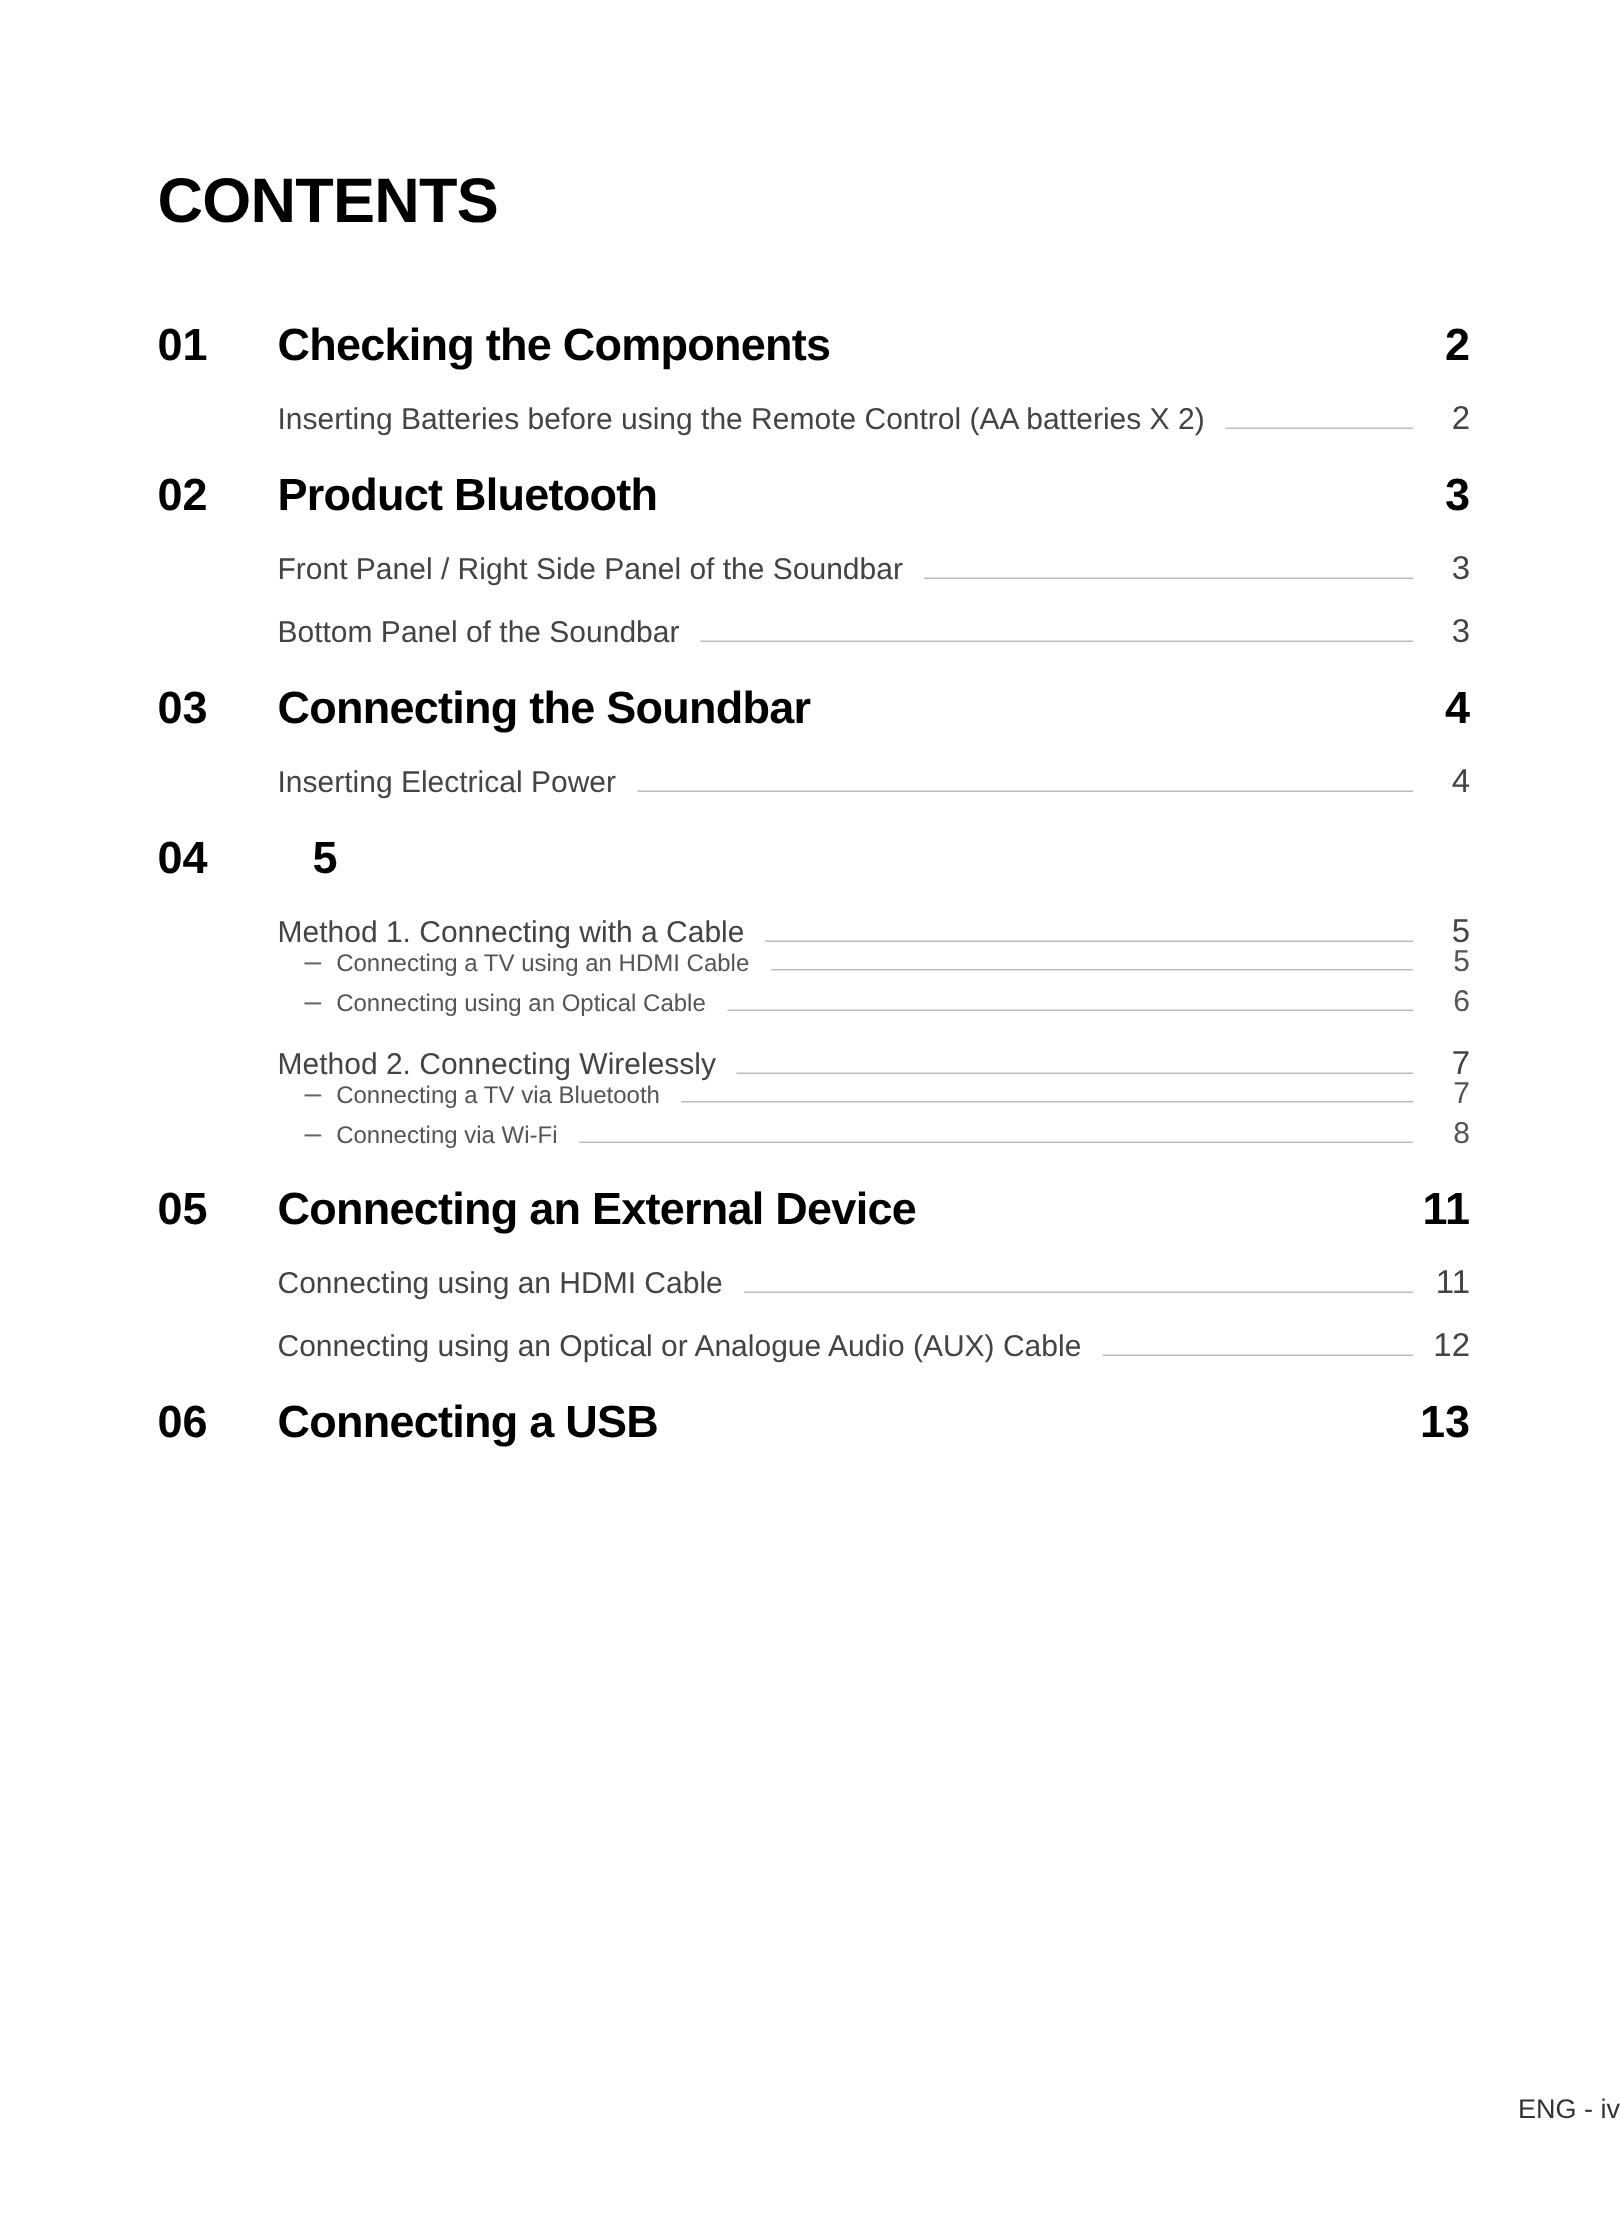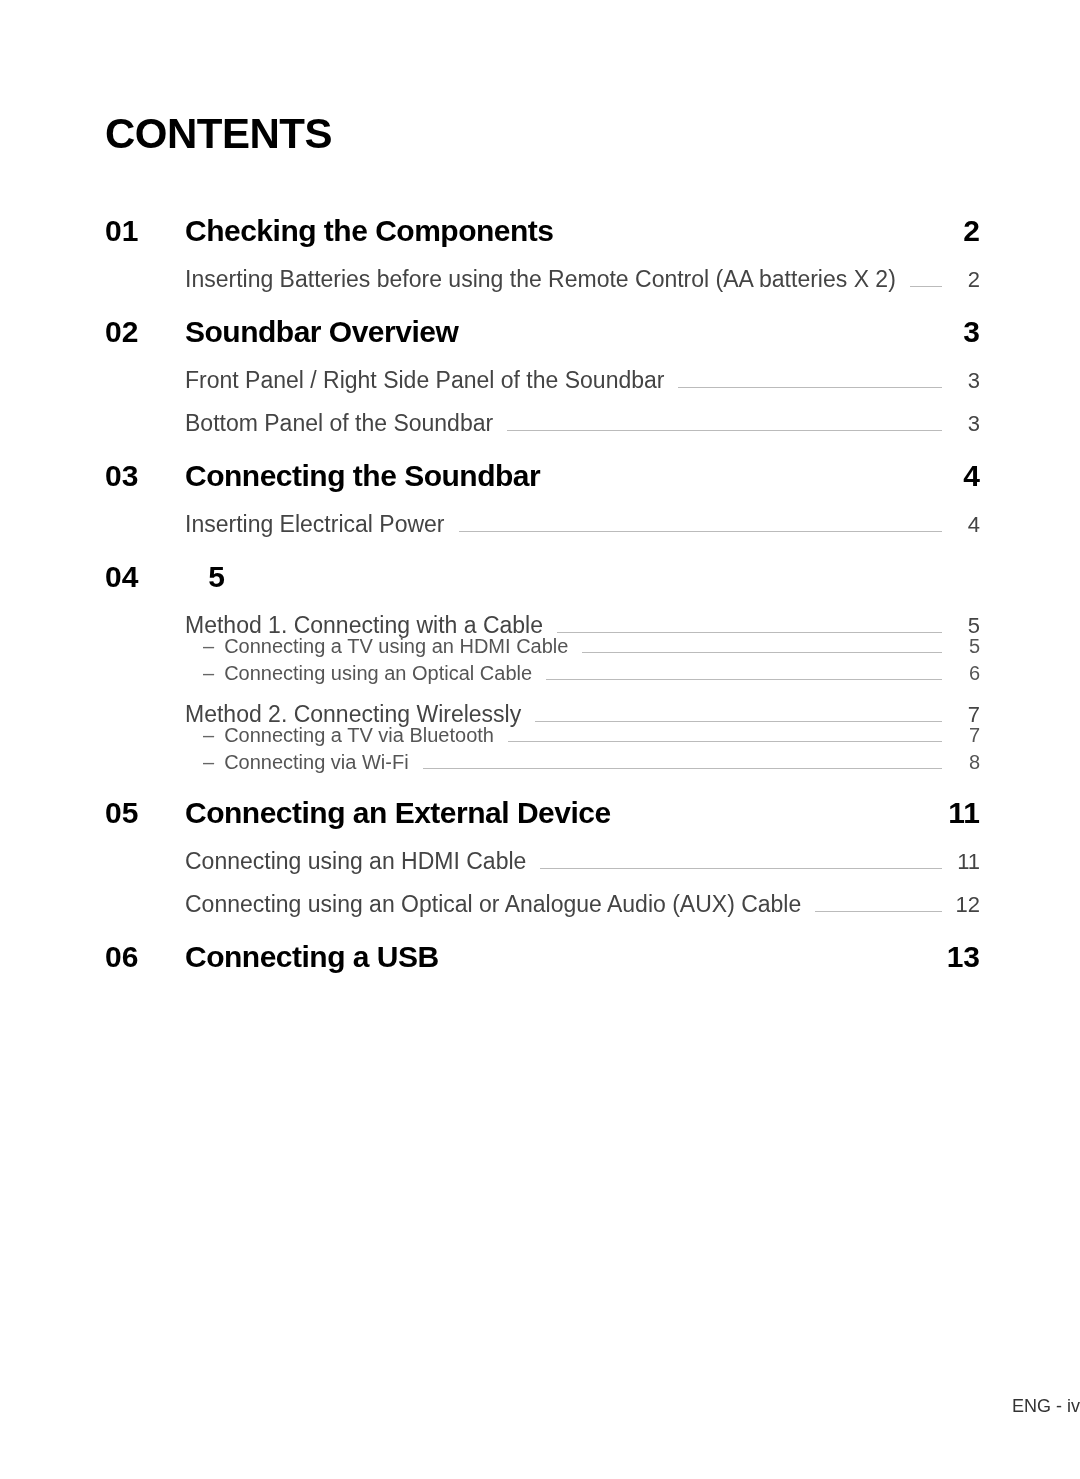--- a/index.html
+++ b/index.html
@@ -50,21 +50,21 @@
       text-align: right;
       min-width: 40px;
     }
     .entry {
       display: flex;
       align-items: baseline;
       margin-bottom: 16px;
       padding-left: 80px;
     }
     .entry-title {
-      font-size: 23px;
+      font-size: 20px;
       color: #444;
     }
     .entry-leader {
       flex: 1;
       border-bottom: 1px solid #bbb;
       margin: 0 14px 6px 14px;
       min-width: 20px;
     }
     .entry-page {
       font-size: 22px;
@@ -81,21 +81,21 @@
       align-items: baseline;
       padding-left: 98px;
       margin-bottom: 4px;
     }
     .sub-bullet {
       font-size: 20px;
       color: #666;
       margin-right: 10px;
     }
     .sub-title {
-      font-size: 20px;
+      font-size: 16px;
       color: #555;
     }
     .sub-leader {
       flex: 1;
       border-bottom: 1px solid #bbb;
       margin: 0 14px 5px 14px;
       min-width: 20px;
     }
     .sub-page {
       font-size: 20px;
@@ -131,21 +131,21 @@
         </div>
         <div class="entry">
           <div class="entry-title">Inserting Batteries before using the Remote Control (AA batteries X 2)</div>
           <div class="entry-leader"></div>
           <div class="entry-page">2</div>
         </div>
       </div>
       <div class="section">
         <div class="section-header">
           <div class="section-number">02</div>
-          <div class="section-title">Soundbar Overview</div>
+          <div class="section-title">Product Bluetooth</div>
           <div class="section-page">3</div>
         </div>
         <div class="entry">
           <div class="entry-title">Front Panel / Right Side Panel of the Soundbar</div>
           <div class="entry-leader"></div>
           <div class="entry-page">3</div>
         </div>
         <div class="entry">
           <div class="entry-title">Bottom Panel of the Soundbar</div>
           <div class="entry-leader"></div>

